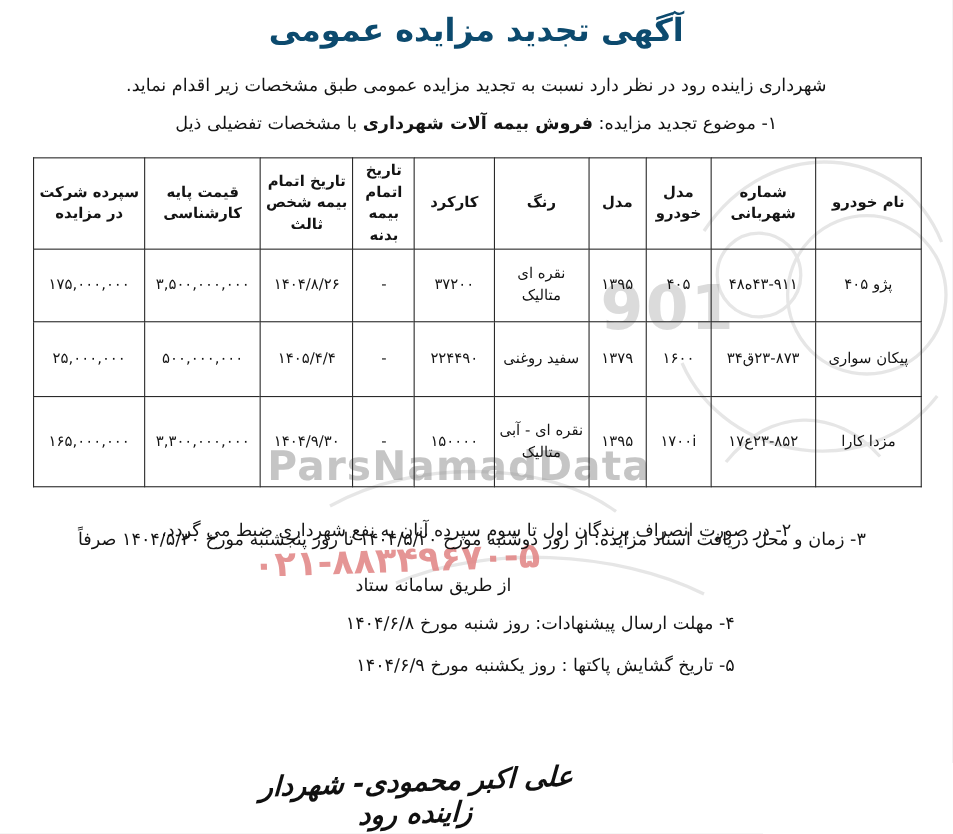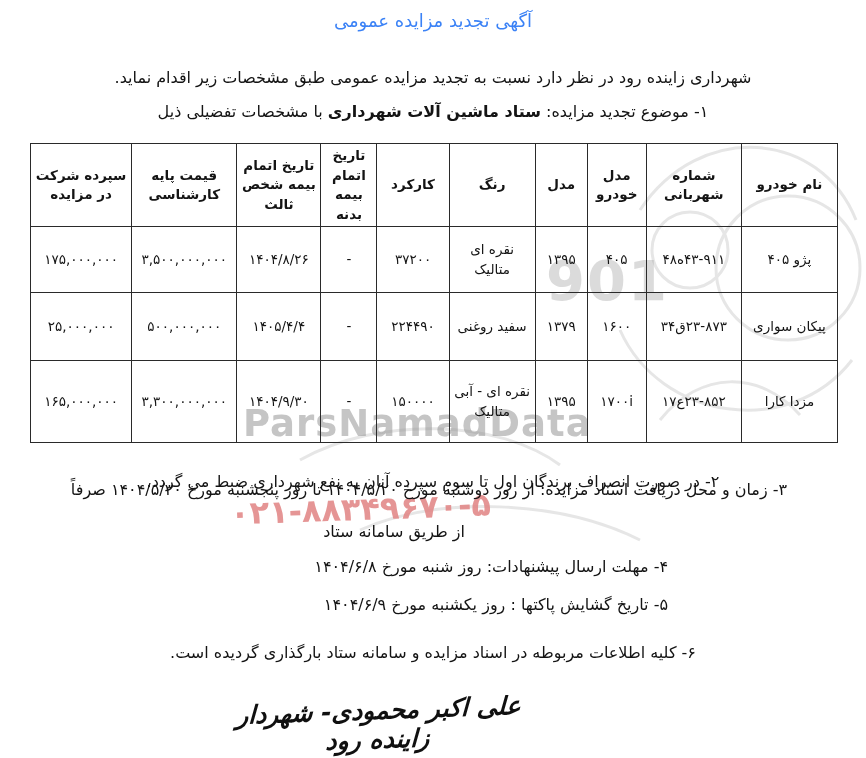--- a/index.html
+++ b/index.html
@@ -12,21 +12,21 @@
   .wm{position:absolute;pointer-events:none;white-space:nowrap;}
   .wm-digit{font-size:56px;font-weight:bold;color:rgba(160,160,160,0.38);letter-spacing:2px;}
   .wm-brand{top:402px;left:243px;font-size:37px;font-weight:bold;
             color:rgba(140,140,140,0.5);letter-spacing:1px;}
   .wm-phone{top:490px;left:230px;font-size:32px;font-weight:bold;
             color:rgba(225,130,130,0.85);letter-spacing:5px;
             direction:ltr;unicode-bidi:bidi-override;transform:rotate(-2deg);}
   .wm-svg{top:0;left:0;}
   
   .title{position:absolute;top:10px;left:0;right:0;text-align:center;
-         font-size:18px;font-weight:normal;color:#3b82f6;}
+         font-size:29px;font-weight:bold;color:#0c4a6e;}
   .rtl-line{position:absolute;direction:rtl;text-align:center;font-size:16px;line-height:1.5;}
   .intro{top:66px;right:28px;left:28px;}
   .item1{top:100px;right:28px;left:28px;}
   .item1 .b{font-weight:bold;}
   .item2{top:438px;right:28px;left:28px;margin-top:32px;}
   .item3a{top:478px;right:28px;left:20px;}
   .item3b{top:520px;right:401px;}
   .item4{top:555px;right:198px;margin-left:12px;}
   .item5{top:593px;right:198px;}
   .item6{top:641px;right:28px;left:28px;}
@@ -69,21 +69,21 @@
   <div class="wm wm-digit" style="top:248px;left:546px;">901</div>
   <div class="wm wm-brand">ParsNamadData</div>
   <div class="wm wm-phone">۰۲۱-۸۸۳۴۹۶۷۰-۵</div>
 
   <div class="title">آگهی تجدید مزایده عمومی</div>
 
   <div class="rtl-line intro">شهرداری زاینده رود در نظر دارد نسبت به تجدید مزایده عمومی طبق مشخصات زیر اقدام نماید.</div>
 
   <div class="rtl-line item1">
     <span>۱- موضوع تجدید مزایده:</span>
-    <span class="b">ستاد ماشین آلات شهرداری</span>
+    <span class="b">فروش بیمه آلات شهرداری</span>
     <span>با مشخصات تفضیلی ذیل</span>
   </div>
 
   <table class="specs">
     <colgroup>
         <col style="width: 96px;">
         <col style="width: 95px;">
         <col style="width: 59px;">
         <col style="width: 52px;">
         <col style="width: 86px;">
@@ -145,16 +145,15 @@
           <td>۱۶۵,۰۰۰,۰۰۰</td>
         </tr>
       </tbody>
   </table>
 
   <div class="rtl-line item2">۲- در صورت انصراف برندگان اول تا سوم سپرده آنان به نفع شهرداری ضبط می گردد.</div>
   <div class="rtl-line item3a">۳- زمان و محل دریافت اسناد مزایده: از روز دوشنبه مورخ ۱۴۰۴/۵/۲۰ تا روز پنجشنبه مورخ ۱۴۰۴/۵/۳۰ صرفاً</div>
   <div class="rtl-line item3b">از طریق سامانه ستاد</div>
   <div class="rtl-line item4">۴- مهلت ارسال پیشنهادات: روز شنبه مورخ ۱۴۰۴/۶/۸</div>
   <div class="rtl-line item5">۵- تاریخ گشایش پاکتها : روز یکشنبه مورخ ۱۴۰۴/۶/۹</div>
-  <div class="rtl-line item6">۶- کلیه اطلاعات مربوطه در اسناد مزایده و سامانه ستاد بارگذاری گردیده است.</div>
 
   <div class="signature">علی اکبر محمودی- شهردار زاینده رود</div>
 </div>
 
 </body></html>

